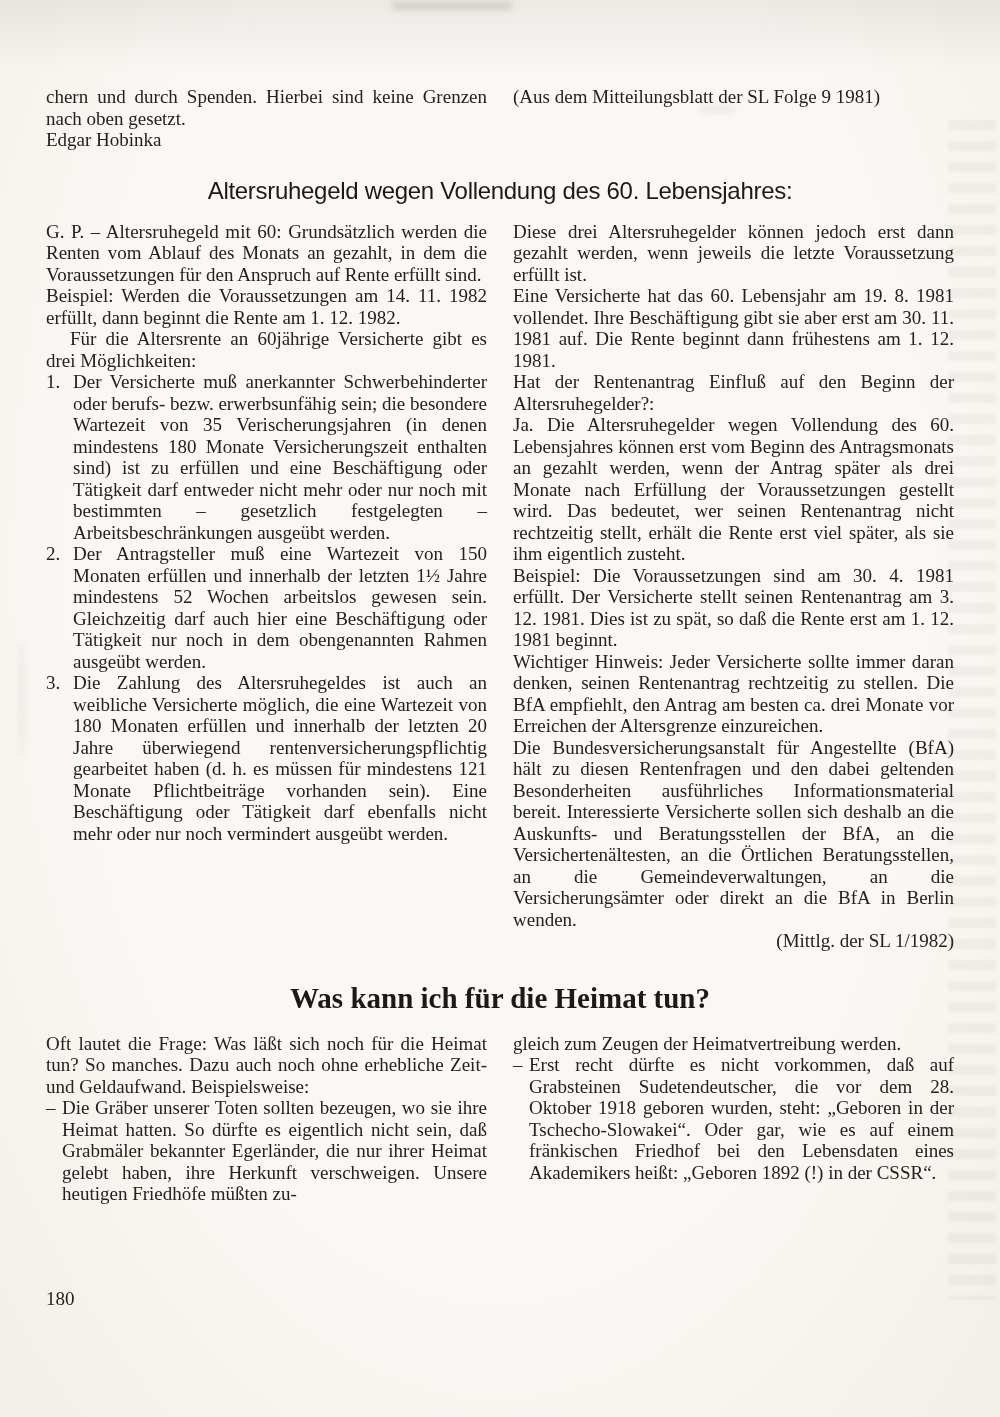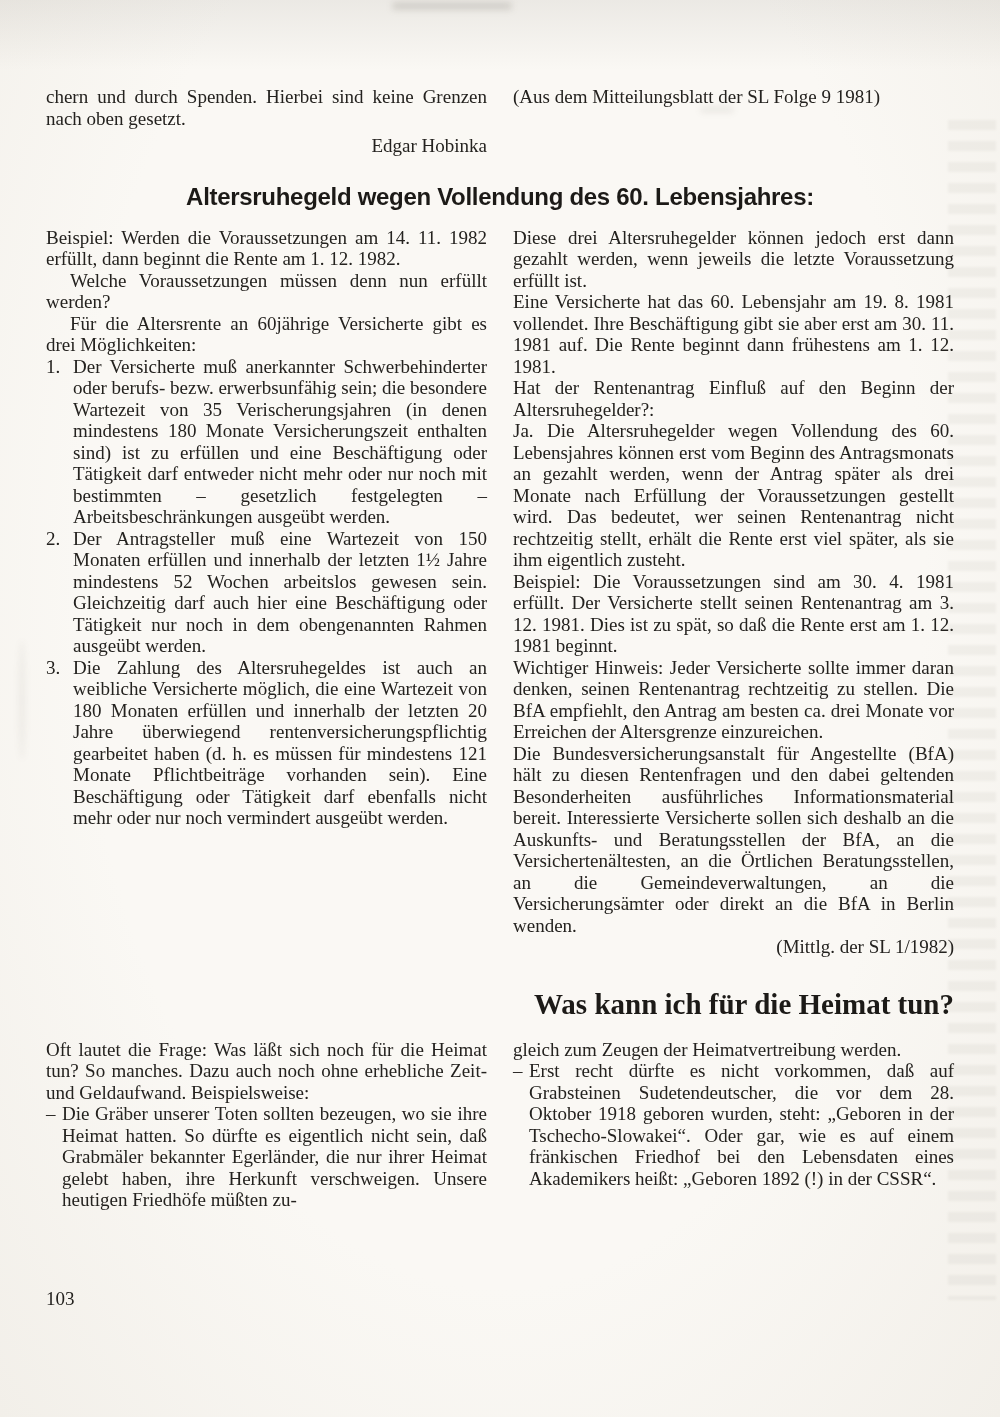--- a/index.html
+++ b/index.html
@@ -17,36 +17,36 @@
   }
   .content{padding:86px 46px 0 46px;}
   .two-col{display:grid;grid-template-columns:1fr 1fr;column-gap:26px;font-family:Liberation Serif, serif;}
   .col{min-width:0;}
   p{margin:0;}
   .body{
     font-size:19px;
     line-height:21.5px;
     text-align:justify;
   }
-  .noj{text-align:right;margin-top:6px;}
+  .noj{text-align:left;}
   .indent{text-indent:24px;}
   .heading1{
     font-family:"Liberation Sans", sans-serif;
-    font-weight:bold;
+    font-weight:normal;
     font-size:24px;
     letter-spacing:-0.3px;
     text-align:center;
     margin:26px 0 16px 0;
     color:#1c1a17;
   }
   .heading2{
     font-family:"Liberation Serif", serif;
     font-weight:bold;
     font-size:29px;
-    text-align:right;
+    text-align:center;
     margin:30px 0 18px 0;
     color:#1c1a17;
   }
   .numbered-item{display:flex;}
   .numbered-item .num{flex:0 0 27px;}
   .numbered-item .li-text{flex:1;text-align:justify;min-width:0;}
   .dash-item{display:flex;}
   .dash-item .dash{flex:0 0 16px;}
   .dash-item .li-text{flex:1;text-align:justify;min-width:0;}
   .attribution{text-align:right;}
@@ -97,22 +97,22 @@
       </div>
       <div class="col">
         <p class="body">(Aus dem Mitteilungsblatt der SL Folge 9 1981)</p>
       </div>
     </div>
 
     <h1 class="heading1">Altersruhegeld wegen Vollendung des 60. Lebensjahres:</h1>
 
     <div class="two-col">
       <div class="col">
+        <p class="body">G. P. – Altersruhegeld mit 60: Grundsätzlich werden die Renten vom Ablauf des Monats an gezahlt, in dem die Voraussetzungen für den Anspruch auf Rente erfüllt sind.</p>
         <p class="body">Beispiel: Werden die Voraussetzungen am 14. 11. 1982 erfüllt, dann beginnt die Rente am 1. 12. 1982.</p>
-        <p class="body indent">Welche Voraussetzungen müssen denn nun erfüllt werden?</p>
         <p class="body indent">Für die Altersrente an 60jährige Versicherte gibt es drei Möglichkeiten:</p>
 
         <div class="body numbered-item">
           <span class="num">1.</span>
           <span class="li-text">Der Versicherte muß anerkannter Schwerbehinderter oder berufs- bezw. erwerbsunfähig sein; die besondere Wartezeit von 35 Verischerungsjahren (in denen mindestens 180 Monate Versicherungszeit enthalten sind) ist zu erfüllen und eine Beschäftigung oder Tätigkeit darf entweder nicht mehr oder nur noch mit bestimmten – gesetzlich festgelegten – Arbeitsbeschränkungen ausgeübt werden.</span>
         </div>
         <div class="body numbered-item">
           <span class="num">2.</span>
           <span class="li-text">Der Antragsteller muß eine Wartezeit von 150 Monaten erfüllen und innerhalb der letzten 1½ Jahre mindestens 52 Wochen arbeitslos gewesen sein. Gleichzeitig darf auch hier eine Beschäftigung oder Tätigkeit nur noch in dem obengenannten Rahmen ausgeübt werden.</span>
         </div>
@@ -148,14 +148,14 @@
         <p class="body">gleich zum Zeugen der Heimatvertreibung werden.</p>
         <div class="body dash-item">
           <span class="dash">–</span>
           <span class="li-text">Erst recht dürfte es nicht vorkommen, daß auf Grabsteinen Sudetendeutscher, die vor dem 28. Oktober 1918 geboren wurden, steht: „Geboren in der Tschecho-Slowakei“. Oder gar, wie es auf einem fränkischen Friedhof bei den Lebensdaten eines Akademikers heißt: „Geboren 1892 (!) in der CSSR“.</span>
         </div>
       </div>
     </div>
 
   </div>
 
-  <div class="page-number">103</div>
+  <div class="page-number">180</div>
 </div>
 
 </body></html>

